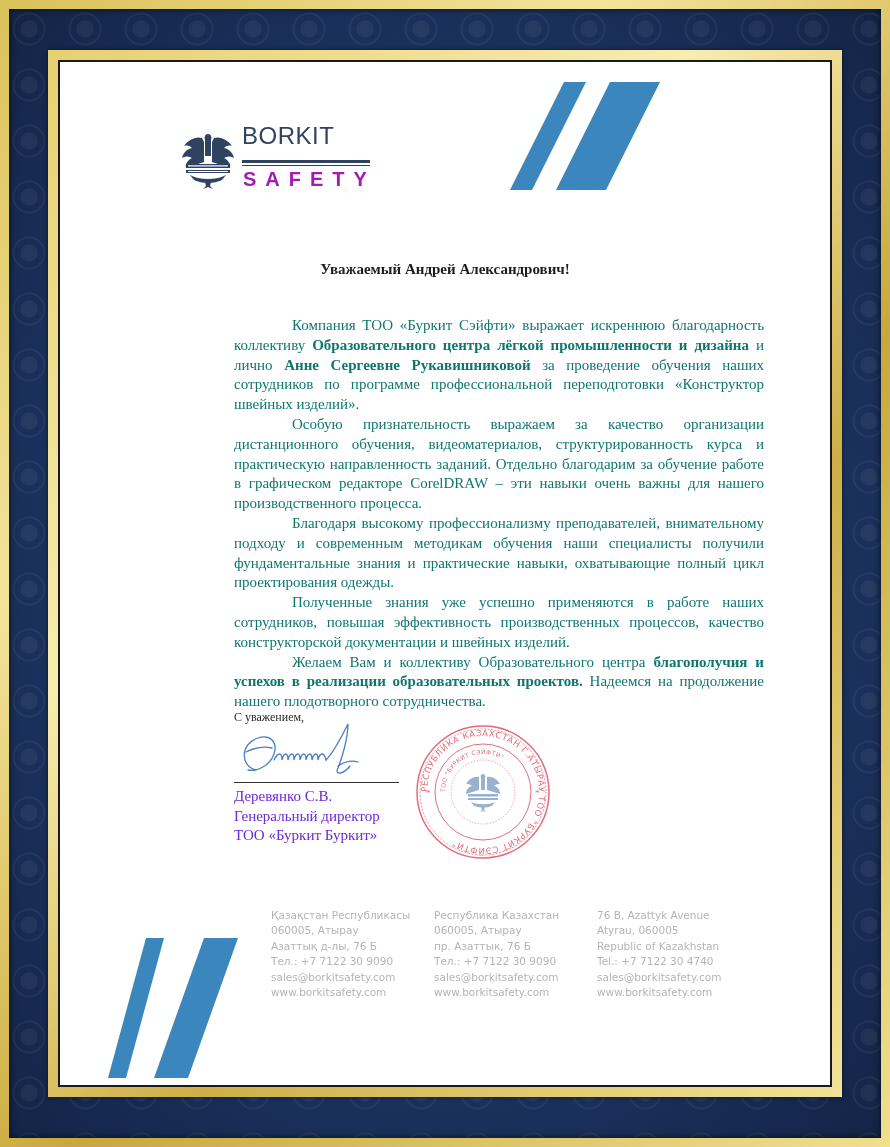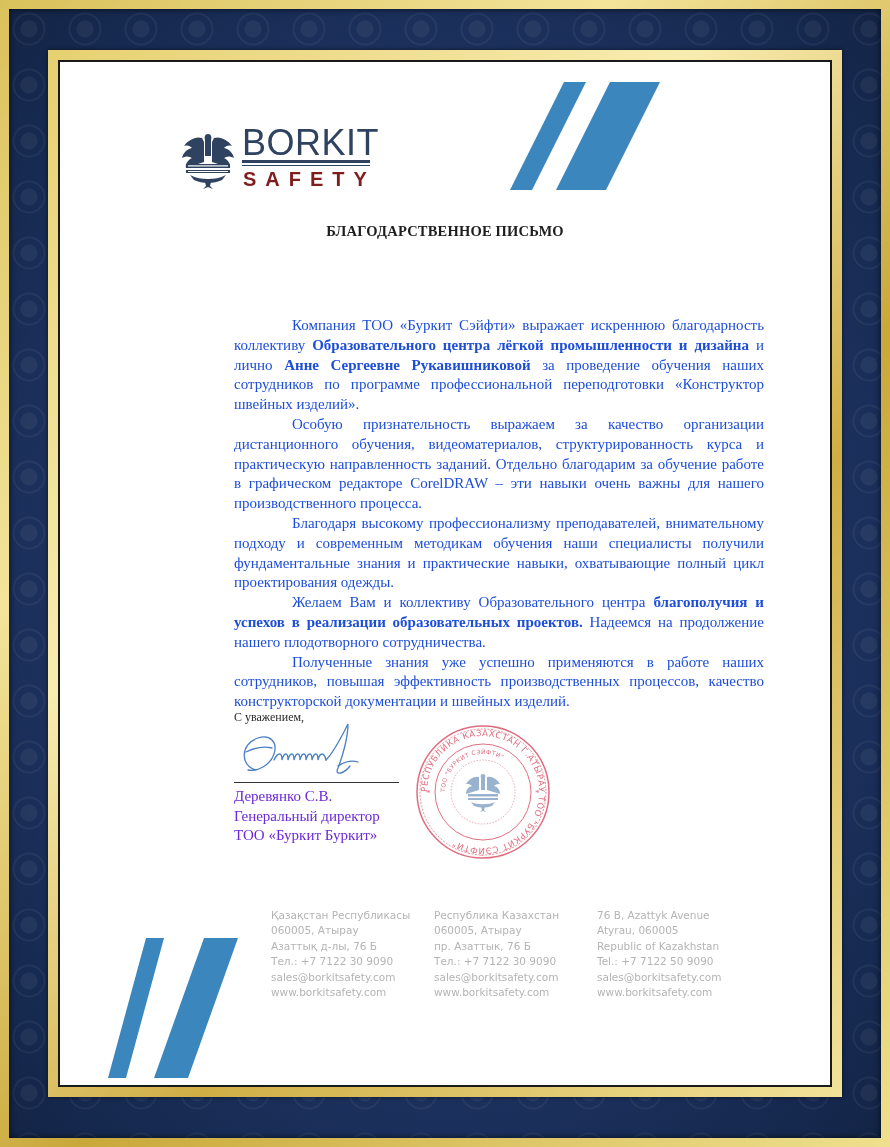--- a/index.html
+++ b/index.html
@@ -28,46 +28,46 @@
       background: #ffffff;
       box-shadow: inset 0 0 0 2px #1a1a1a;
       overflow: hidden;
     }
 
     
     .logo { position: absolute; left: 122px; top: 66px; width: 200px; height: 70px; }
     .logo-mark { position: absolute; left: 0; top: 2px; width: 56px; height: 62px; }
     .logo-borkit {
       position: absolute; left: 62px; top: -4px;
-      font-family: "Liberation Sans", sans-serif; font-size: 36px; color: #2f4260;
+      font-family: "Liberation Sans", sans-serif; font-size: 24px; color: #2f4260;
       letter-spacing: 0.5px;
     }
     .logo-rule { position: absolute; left: 62px; top: 34px; width: 128px; height: 3px; background: #2f4260; }
     .logo-rule2 { position: absolute; left: 62px; top: 39px; width: 128px; height: 1px; background: #2f4260; }
     .logo-safety {
       position: absolute; left: 63px; top: 42px;
-      font-family: "Liberation Sans", sans-serif; font-size: 20px; color: #7f1d1d;
+      font-family: "Liberation Sans", sans-serif; font-size: 20px; color: #a21caf;
       letter-spacing: 9px; font-weight: bold;
     }
 
     .stripes-top { position: absolute; left: 452px; top: 22px; width: 150px; height: 108px; }
     .stripes-bottom { position: absolute; left: 50px; top: 878px; width: 160px; height: 140px; }
 
     
     .title {
       position: absolute; left: 0; width: 774px; top: 163px; text-align: center;
       font-weight: bold; font-size: 14.5px; color: #1e1e1e; letter-spacing: 0.2px;
     }
     .greeting {
       position: absolute; left: 0; width: 774px; top: 201px; text-align: center;
       font-weight: bold; font-size: 15px; color: #1e1e1e;
     }
     .body {
       position: absolute; left: 176px; top: 256px; width: 530px;
-      font-size: 15px; line-height: 19.8px; color: #1d4ed8; text-align: justify;
+      font-size: 15px; line-height: 19.8px; color: #0f766e; text-align: justify;
     }
     .body p { text-indent: 58px; }
 
     .closing { position: absolute; left: 176px; top: 650px; font-size: 12px; color: #2a2a2a; }
     .sign-line { position: absolute; left: 176px; top: 722px; width: 165px; height: 1px; background: #333; }
     .signature { position: absolute; left: 176px; top: 662px; width: 150px; height: 64px; }
     .signer { position: absolute; left: 176px; top: 727px; font-size: 15px; line-height: 19.5px; color: #6d28d9; }
 
     .stamp { position: absolute; left: 356px; top: 664px; width: 138px; height: 136px; opacity: 0.85; }
 
@@ -109,37 +109,37 @@
     <div class="logo-rule"></div>
     <div class="logo-rule2"></div>
     <div class="logo-safety">SAFETY</div>
   </div>
 
   <svg class="stripes-top" viewBox="0 0 150 108">
     <polygon points="54,0 76,0 22,108 0,108" fill="#3a86bd"></polygon>
     <polygon points="100,0 150,0 96,108 46,108" fill="#3a86bd"></polygon>
   </svg>
 
-  <div class="title">БЛАГОДАРСТВЕННОЕ ПИСЬМО</div>
+  <div class="greeting">Уважаемый Андрей Александрович!</div>
 
   <div class="body">
     <p>
       <span>Компания ТОО «Буркит Сэйфти» выражает искреннюю благодарность коллективу </span><b>Образовательного центра лёгкой промышленности и дизайна</b><span> и лично </span><b>Анне Сергеевне Рукавишниковой</b><span> за проведение обучения наших сотрудников по программе профессиональной переподготовки «Конструктор швейных изделий».</span>
     </p>
     <p>
       <span>Особую признательность выражаем за качество организации дистанционного обучения, видеоматериалов, структурированность курса и практическую направленность заданий. Отдельно благодарим за обучение работе в графическом редакторе CorelDRAW – эти навыки очень важны для нашего производственного процесса.</span>
     </p>
     <p>
       <span>Благодаря высокому профессионализму преподавателей, внимательному подходу и современным методикам обучения наши специалисты получили фундаментальные знания и практические навыки, охватывающие полный цикл проектирования одежды.</span>
     </p>
     <p>
+      <span>Полученные знания уже успешно применяются в работе наших сотрудников, повышая эффективность производственных процессов, качество конструкторской документации и швейных изделий.</span>
+    </p>
+    <p>
       <span>Желаем Вам и коллективу Образовательного центра </span><b>благополучия и успехов в реализации образовательных проектов.</b><span> Надеемся на продолжение нашего плодотворного сотрудничества.</span>
-    </p>
-    <p>
-      <span>Полученные знания уже успешно применяются в работе наших сотрудников, повышая эффективность производственных процессов, качество конструкторской документации и швейных изделий.</span>
     </p>
   </div>
 
   <div class="closing">С уважением,</div>
 
   <svg class="signature" viewBox="0 0 150 64">
     <g fill="none" stroke="#4a7fc2" stroke-width="1.3" stroke-linecap="round">
       <path d="M22 48 C6 44 6 22 24 16 C36 12 44 20 40 32 C36 44 22 50 14 48"></path>
       <path d="M12 30 C20 26 30 24 38 26"></path>
       <path d="M40 38 C44 30 48 30 48 38 C50 30 54 30 54 38 C56 30 60 30 60 38 C62 30 66 30 66 38 C68 30 72 30 72 38 C74 30 78 30 78 38 C80 30 84 30 84 38 C86 30 90 30 92 38"></path>
@@ -203,17 +203,17 @@
     <div>060005, Атырау</div>
     <div>пр. Азаттык, 76 Б</div>
     <div>Тел.: +7 7122 30 9090</div>
     <div>sales@borkitsafety.com</div>
     <div>www.borkitsafety.com</div>
   </div>
   <div class="footer-col c3">
     <div>76 B, Azattyk Avenue</div>
     <div>Atyrau, 060005</div>
     <div>Republic of Kazakhstan</div>
-    <div>Tel.: +7 7122 50 9090</div>
+    <div>Tel.: +7 7122 30 4740</div>
     <div>sales@borkitsafety.com</div>
     <div>www.borkitsafety.com</div>
   </div>
 </div>
 
 </body></html>

